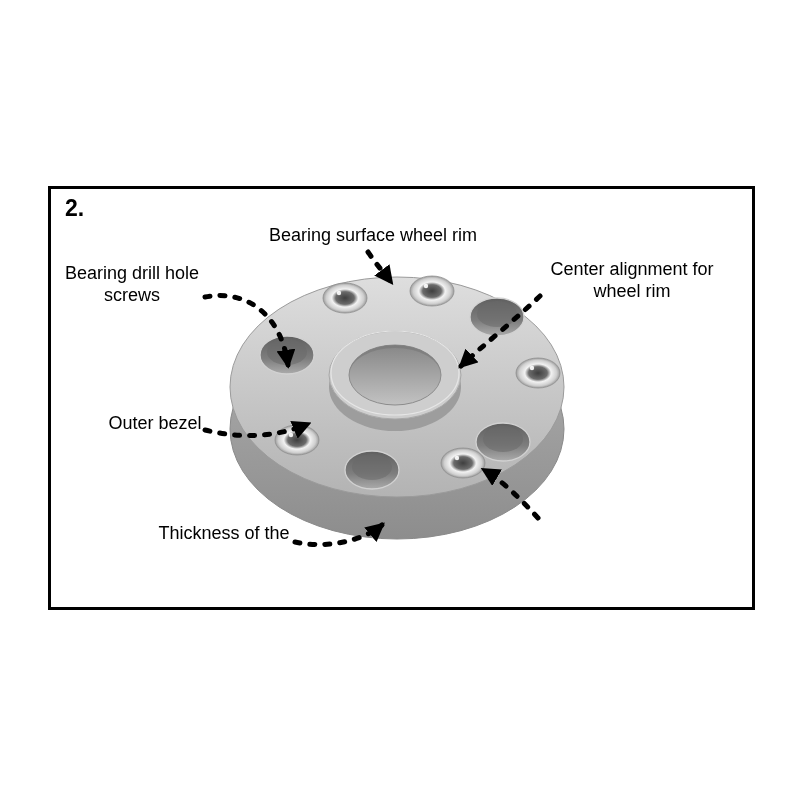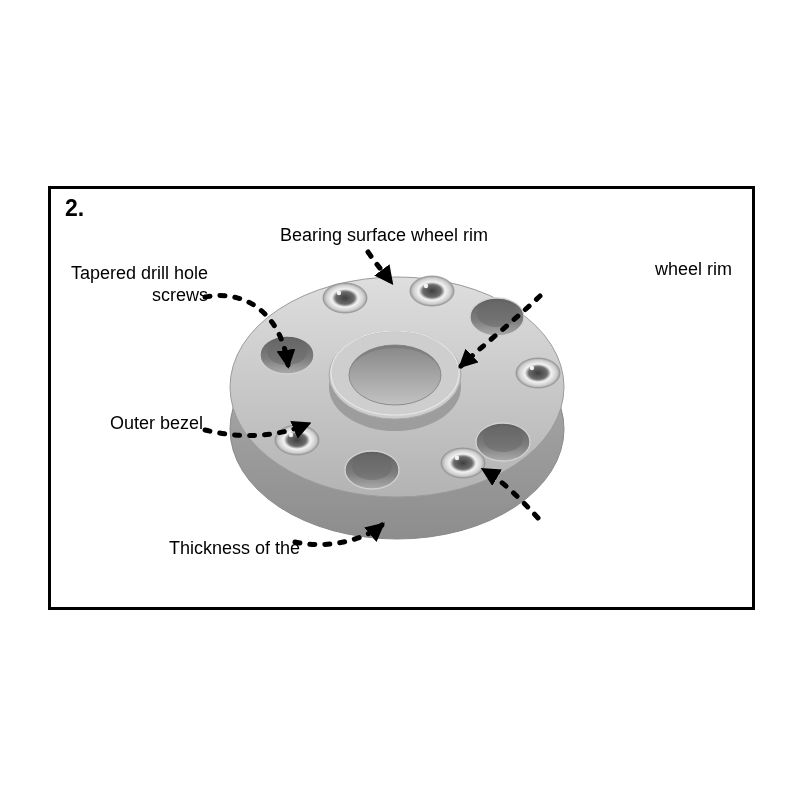--- a/index.html
+++ b/index.html
@@ -21,21 +21,21 @@
     position: absolute; left: 0; top: 0;
     width: 701px; height: 418px;
   }
   .step {
     position: absolute; left: 14px; top: 6px;
     font-size: 23px; font-weight: bold; color: #000;
   }
   .lbl {
     position: absolute;
     font-size: 18px; line-height: 22px;
-    color: #000; text-align: right;
+    color: #000; text-align: center;
   }
   .lbl div { white-space: nowrap; }
 </style>
 </head>
 <body>
 
 <div class="frame">
 
   <svg class="art" viewBox="0 0 701 418" aria-hidden="true">
     <defs>
@@ -136,32 +136,33 @@
     </g>
   </svg>
 
   <div class="step">2.</div>
 
   <div class="lbl" style="left:207px; top:35px; width:230px;">
     <div>Bearing surface wheel rim</div>
   </div>
 
   <div class="lbl" style="left:5px; top:73px; width:152px;">
-    <div>Tapered drill hole</div>
+    <div>Bearing drill hole</div>
     <div>screws</div>
   </div>
 
   <div class="lbl" style="left:481px; top:69px; width:200px;">
+    <div>Center alignment for</div>
     <div>wheel rim</div>
   </div>
 
-  <div class="lbl" style="left:40px; top:223px; width:112px;">
+  <div class="lbl" style="left:48px; top:223px; width:112px;">
     <div>Outer bezel</div>
   </div>
 
-  <div class="lbl" style="left:97px; top:348px; width:152px;">
+  <div class="lbl" style="left:97px; top:333px; width:152px;">
     <div>Thickness of the</div>
   </div>
 
   <div class="lbl" style="left:441px; top:328px; width:230px;">
   </div>
 
 </div>
 
 </body></html>

